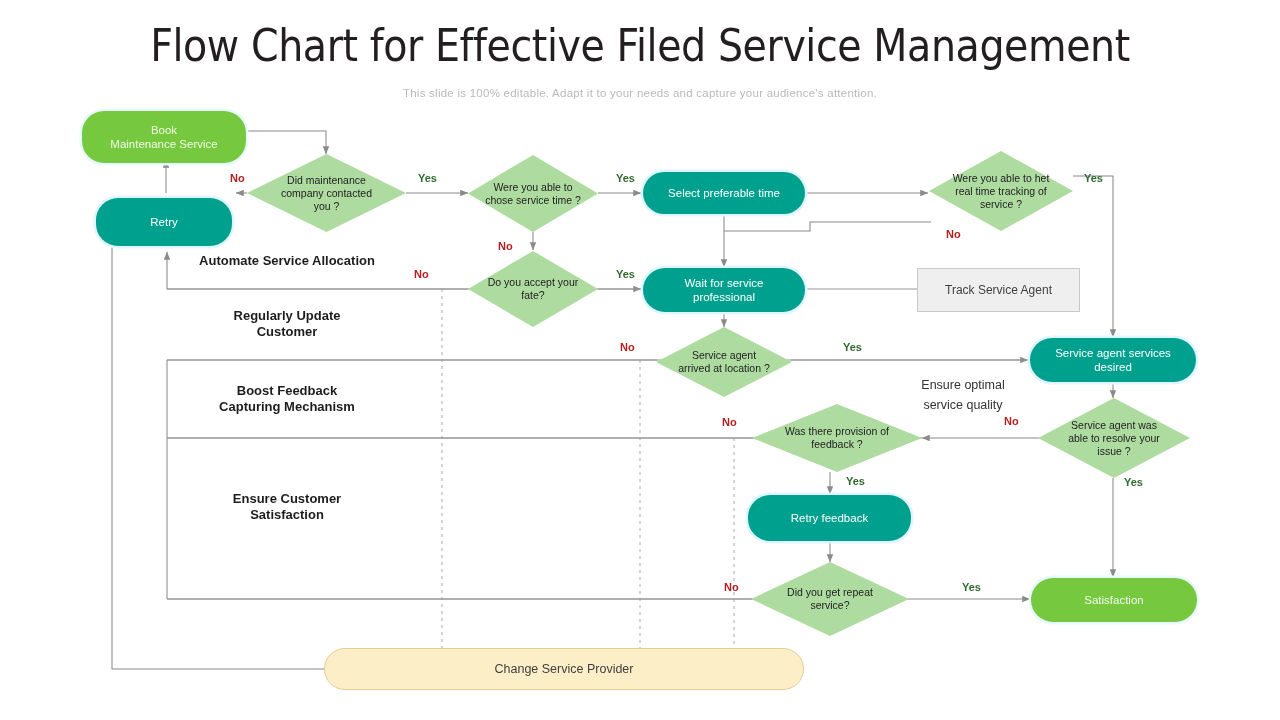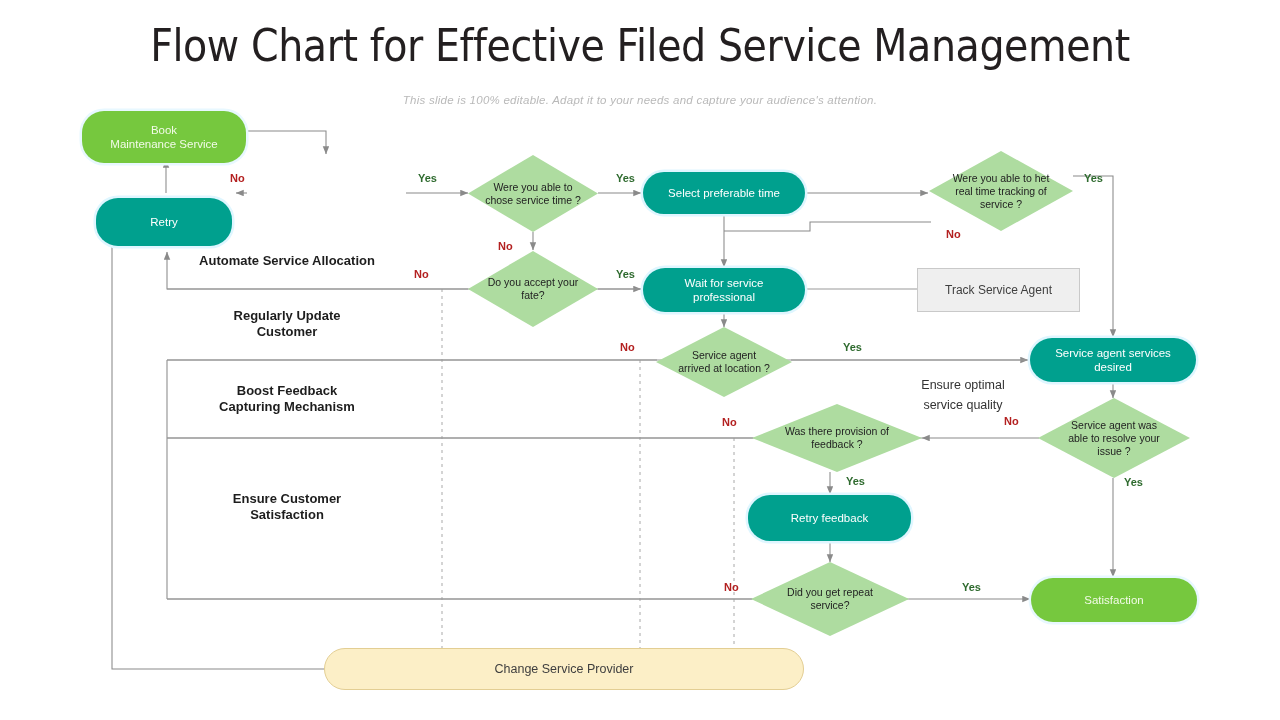--- a/index.html
+++ b/index.html
@@ -35,29 +35,28 @@
     line-height: 56px;
     font-weight: 400;
     color: #231f20;
     font-family: "DejaVu Sans", sans-serif;
     letter-spacing: -0.5px;
     transform: scaleX(0.88);
     transform-origin: center top;
     white-space: nowrap;
   }
   #subtitle {
-    margin: 15px;
+    margin: 8px;
     padding-top: 4px;
     font-size: 11.5px;
     line-height: 15px;
     color: #b9b9b9;
     font-family: "Liberation Sans", sans-serif;
     letter-spacing: 0.25px;
     white-space: nowrap;
-    font-style: italic;
   }
 
   
   #canvas {
     position: absolute;
     left: 0; top: 0;
     width: 1280px;
     height: 720px;
   }
   #wires {
@@ -266,20 +265,24 @@
   <div id="canvas">
 
     <div class="node pill green" style="left:82px; top:111px; width:164px; height:52px;">
       <span class="txt">Book<br>Maintenance Service</span>
     </div>
 
     <div class="node pill teal" style="left:96px; top:192px; width:136px; height:48px;margin-top:6px;">
       <span class="txt">Retry</span>
     </div>
 
+    <div class="diamond" style="left:247px; top:154px; width:159px; height:78px;">
+      <div class="shape"></div>
+      <span class="txt">Did maintenance<br>company contacted<br>you ?</span>
+    </div>
 
     <div class="diamond" style="left:468px; top:155px; width:130px; height:77px;">
       <div class="shape"></div>
       <span class="txt">Were you able to<br>chose service time ?</span>
     </div>
 
     <div class="node pill teal" style="left:643px; top:172px; width:162px; height:42px;">
       <span class="txt">Select preferable time</span>
     </div>
 

